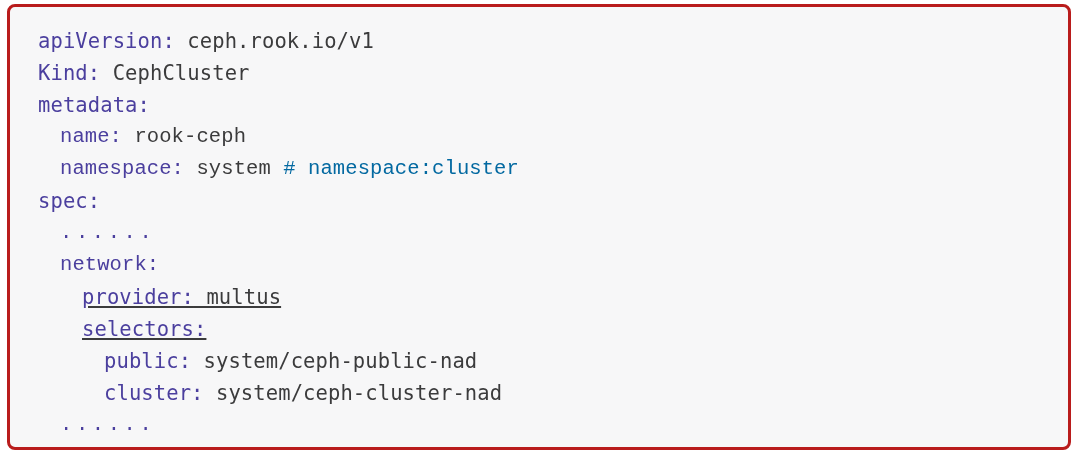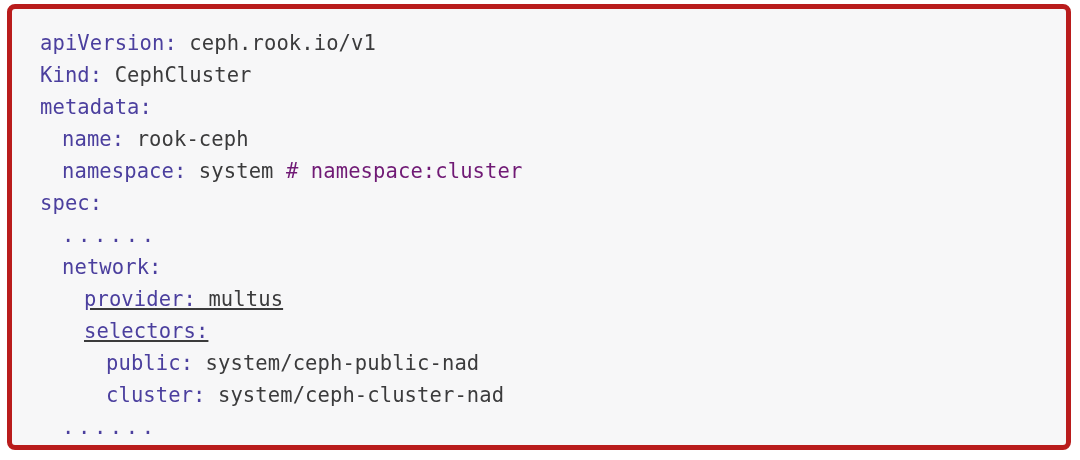--- a/index.html
+++ b/index.html
@@ -14,21 +14,21 @@
     font-family: "DejaVu Sans Mono", "Liberation Mono", monospace;
   }
   .code-card {
     position: absolute;
     left: 7px;
     top: 4px;
     width: 1064px;
     height: 446px;
     box-sizing: border-box;
     background: #f7f7f8;
-    border: 5px solid #b91c1c;
+    border: 3px solid #b91c1c;
     border-radius: 8px;
     overflow: hidden;
   }
   .code-body {
     padding: 18px 0 0 0;
     margin: 0;
   }
   .code-line {
     height: 32px;
     line-height: 32px;
@@ -38,27 +38,27 @@
     color: #3b3b3c;
     padding-left: 28px;
   }
   .tok-key {
     color: #4b3f9e;
   }
   .tok-val {
     color: #3b3b3c;
   }
   .tok-comment {
-    color: #701a75;
+    color: #0369a1;
   }
   .tok-dots {
     color: #4b3f9e;
     letter-spacing: 3.6px;
   }
-  .ind1 { padding-left: 50px; }
+  .ind1 { padding-left: 50px; font-family: Liberation Mono, monospace; }
   .ind2 { padding-left: 72px; text-decoration: underline; }
   .ind3 { padding-left: 94px; }
 </style>
 </head>
 <body>
 
 <div class="code-card">
   <pre class="code-body" id="code-body"><div class="code-line"><span class="tok-key">apiVersion:</span><span class="tok-val"> ceph.rook.io/v1</span></div><div class="code-line"><span class="tok-key">Kind:</span><span class="tok-val"> CephCluster</span></div><div class="code-line"><span class="tok-key">metadata:</span></div><div class="code-line ind1"><span class="tok-key">name:</span><span class="tok-val"> rook-ceph</span></div><div class="code-line ind1"><span class="tok-key">namespace:</span><span class="tok-val"> system </span><span class="tok-comment"># namespace:cluster</span></div><div class="code-line"><span class="tok-key">spec:</span></div><div class="code-line ind1"><span class="tok-dots">......</span></div><div class="code-line ind1"><span class="tok-key">network:</span></div><div class="code-line ind2"><span class="tok-key">provider:</span><span class="tok-val"> multus</span></div><div class="code-line ind2"><span class="tok-key">selectors:</span></div><div class="code-line ind3"><span class="tok-key">public:</span><span class="tok-val"> system/ceph-public-nad</span></div><div class="code-line ind3"><span class="tok-key">cluster:</span><span class="tok-val"> system/ceph-cluster-nad</span></div><div class="code-line ind1"><span class="tok-dots">......</span></div></pre>
 </div>
 

